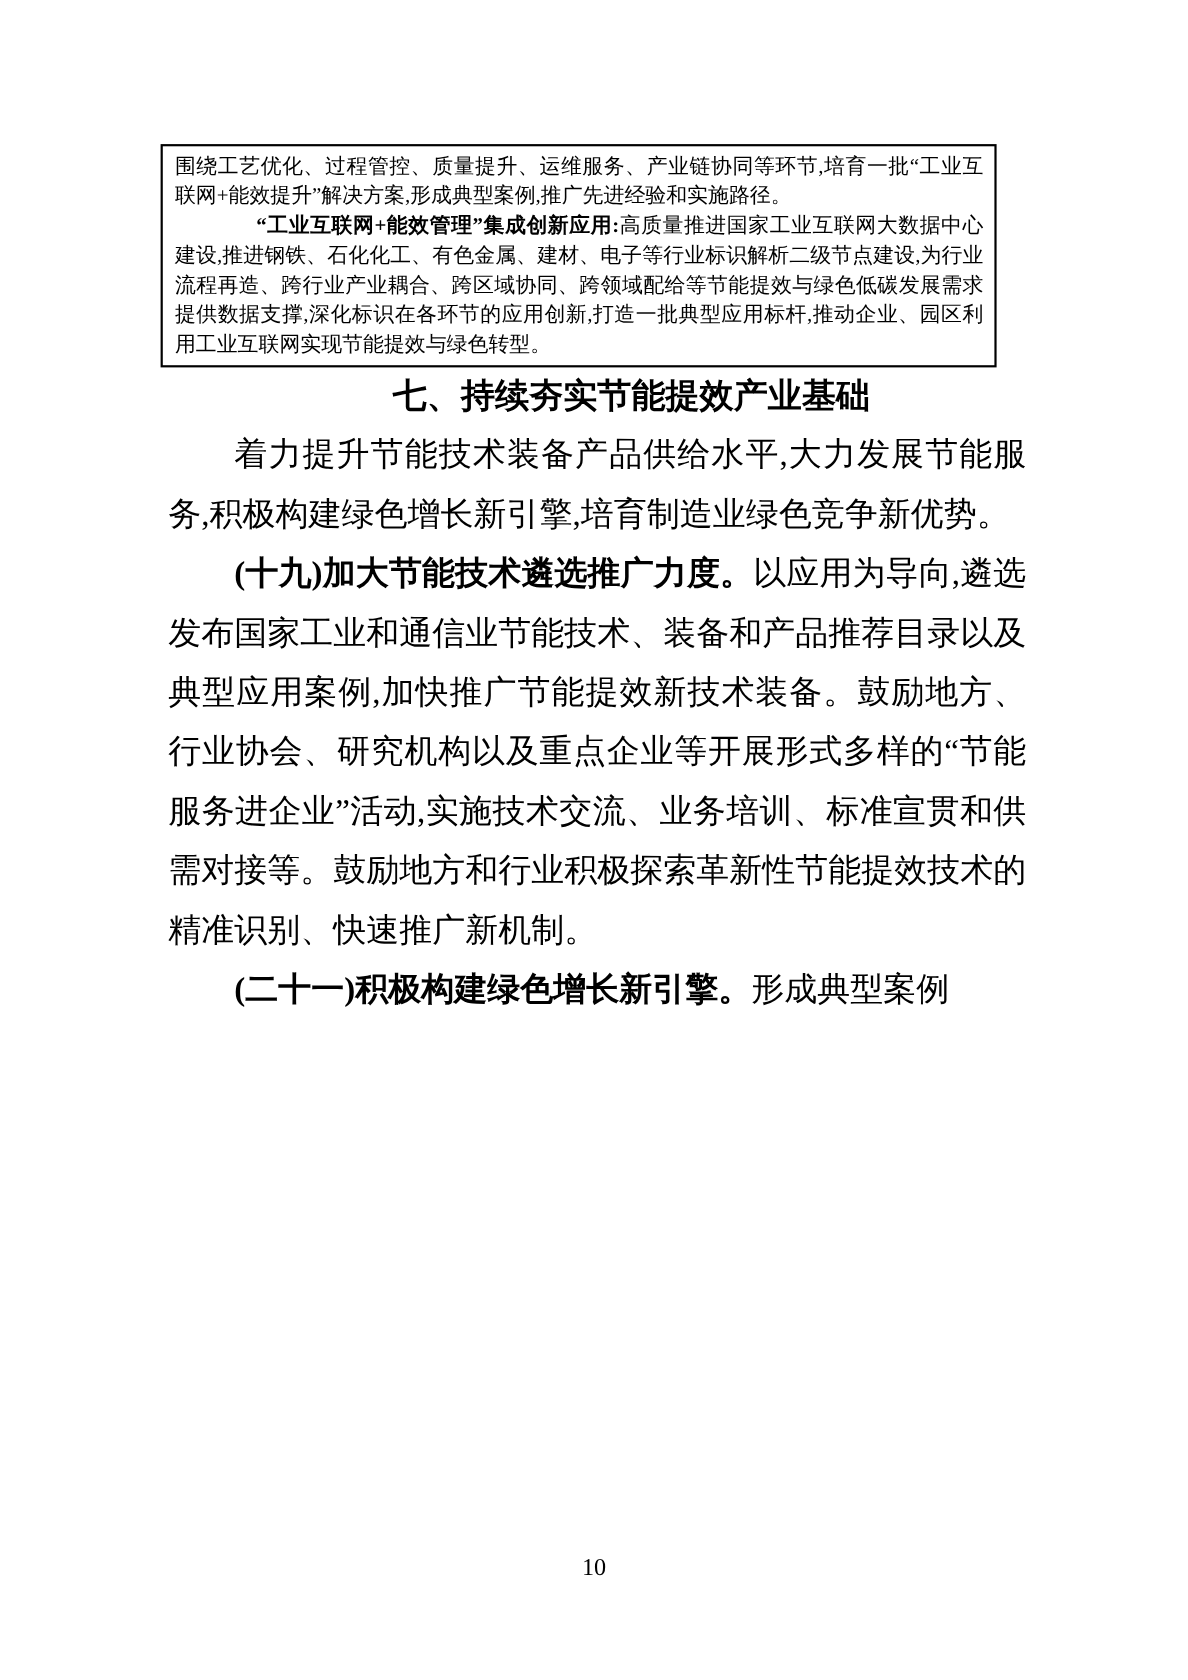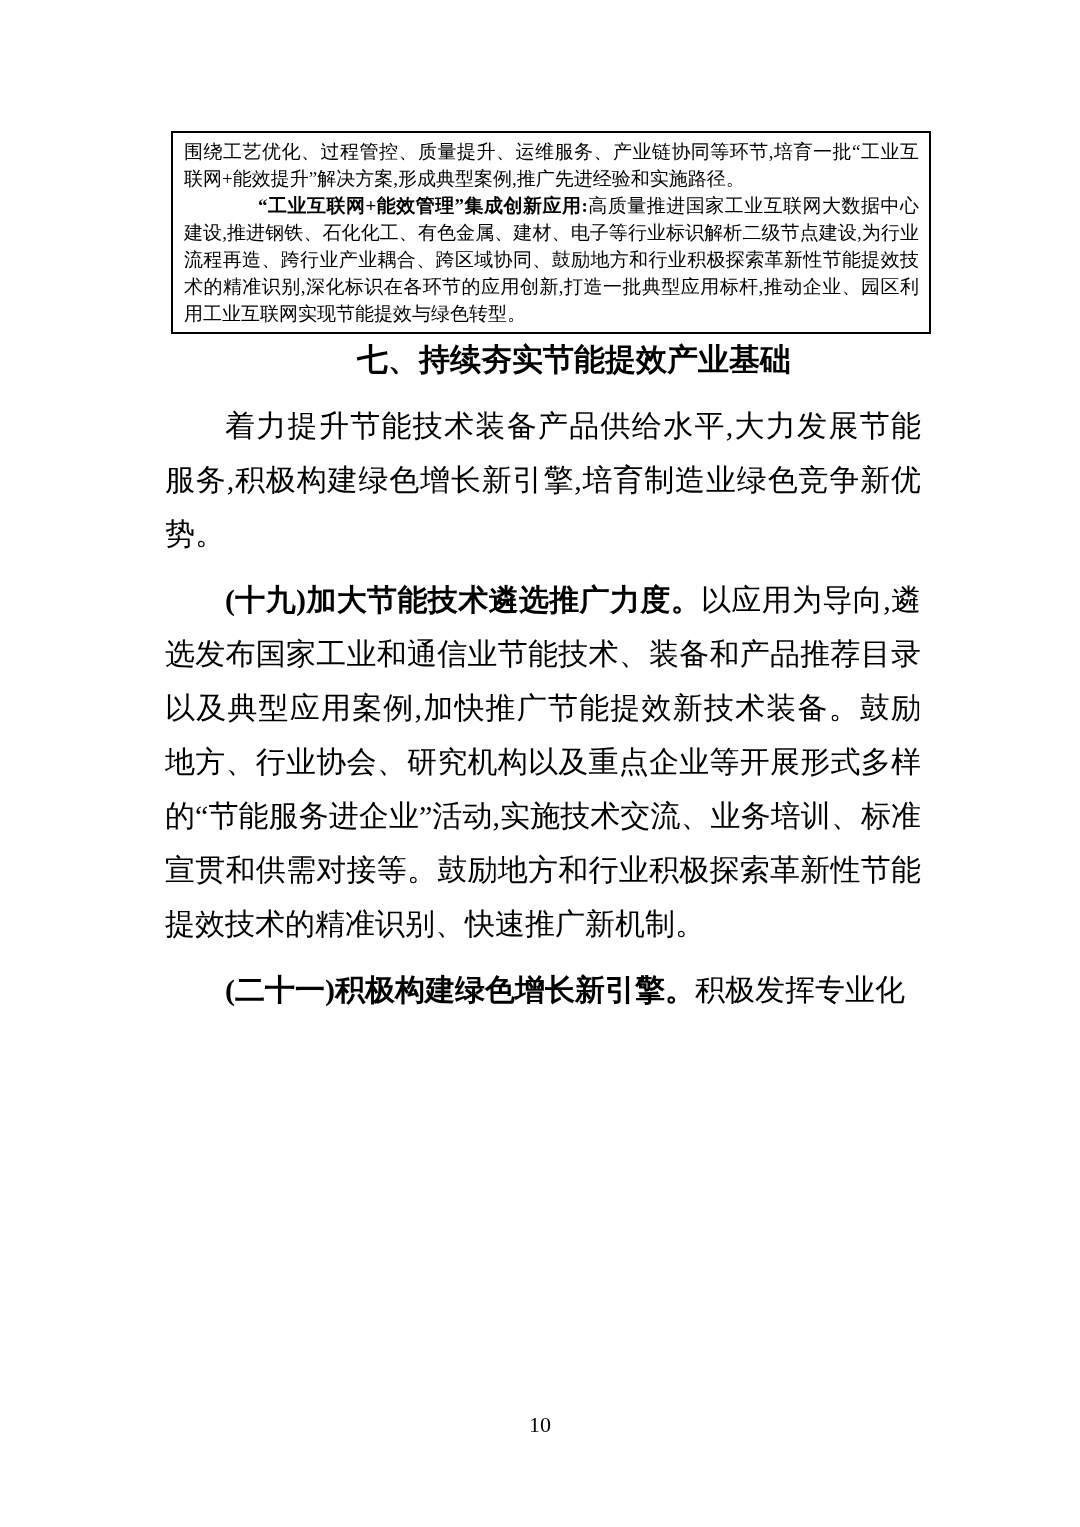--- a/index.html
+++ b/index.html
@@ -8,21 +8,21 @@
     width: 1080px;
     height: 1527px;
     background: #ffffff;
     color: #000000;
     font-family: "Liberation Serif", "DejaVu Serif", serif;
     overflow: hidden;
   }
   
   .callout-box {
     position: absolute;
-    left: 171px;
+    left: 146px;
     top: 131px;
     width: 760px;
     box-sizing: border-box;
     border: 2px solid #000000;
     padding: 5px 10px 5px 11px;
     font-size: 19px;
     line-height: 27px;
     text-align: justify;
     text-justify: inter-character;
   }
@@ -43,21 +43,21 @@
   }
   .section-heading {
     margin: 0;
     text-indent: 2em;
     font-family: "Liberation Sans", "DejaVu Sans", sans-serif;
     font-weight: 700;
     font-size: 31px;
     line-height: 54px;
     text-align: center;
   }
-  .body-p { margin: 12px; text-indent: 2em; }
+  .body-p { margin: 0; text-indent: 2em; }
   .body-p b { font-weight: 700; }
 
   .page-number {
     position: absolute;
     top: 1410px;
     left: 0;
     width: 100%;
     text-align: center;
     font-size: 22px;
     line-height: 30px;
@@ -67,36 +67,36 @@
 </head>
 <body>
 
 <div class="page">
 
   <div class="callout-box">
     <p class="box-p">
       <span>围绕工艺优化、过程管控、质量提升、运维服务、产业链协同等环节,培育一批“工业互联网+能效提升”解决方案,形成典型案例,推广先进经验和实施路径。</span>
     </p>
     <p class="box-p indent">
-      <b>“工业互联网+能效管理”集成创新应用:</b><span>高质量推进国家工业互联网大数据中心建设,推进钢铁、石化化工、有色金属、建材、电子等行业标识解析二级节点建设,为行业流程再造、跨行业产业耦合、跨区域协同、鼓励地方和行业积极探索革新性节能提效技术的精准识别,深化标识在各环节的应用创新,打造一批典型应用标杆,推动企业、园区利用工业互联网实现节能提效与绿色转型。</span>
+      <b>“工业互联网+能效管理”集成创新应用:</b><span>高质量推进国家工业互联网大数据中心建设,推进钢铁、石化化工、有色金属、建材、电子等行业标识解析二级节点建设,为行业流程再造、跨行业产业耦合、跨区域协同、跨领域配给等节能提效与绿色低碳发展需求提供数据支撑,深化标识在各环节的应用创新,打造一批典型应用标杆,推动企业、园区利用工业互联网实现节能提效与绿色转型。</span>
     </p>
   </div>
 
   <div class="content">
     <h2 class="section-heading">七、持续夯实节能提效产业基础</h2>
 
     <p class="body-p">
       <span>着力提升节能技术装备产品供给水平,大力发展节能服务,积极构建绿色增长新引擎,培育制造业绿色竞争新优势。</span>
     </p>
 
     <p class="body-p">
       <b>(十九)加大节能技术遴选推广力度。</b><span>以应用为导向,遴选发布国家工业和通信业节能技术、装备和产品推荐目录以及典型应用案例,加快推广节能提效新技术装备。鼓励地方、行业协会、研究机构以及重点企业等开展形式多样的“节能服务进企业”活动,实施技术交流、业务培训、标准宣贯和供需对接等。鼓励地方和行业积极探索革新性节能提效技术的精准识别、快速推广新机制。</span>
     </p>
 
 
     <p class="body-p">
-      <b>(二十一)积极构建绿色增长新引擎。</b><span>积极发挥专业化</span>
+      <b>(二十一)积极构建绿色增长新引擎。</b><span>形成典型案例</span>
     </p>
   </div>
 
   <div class="page-number">10</div>
 
 </div>
 
 </body></html>

